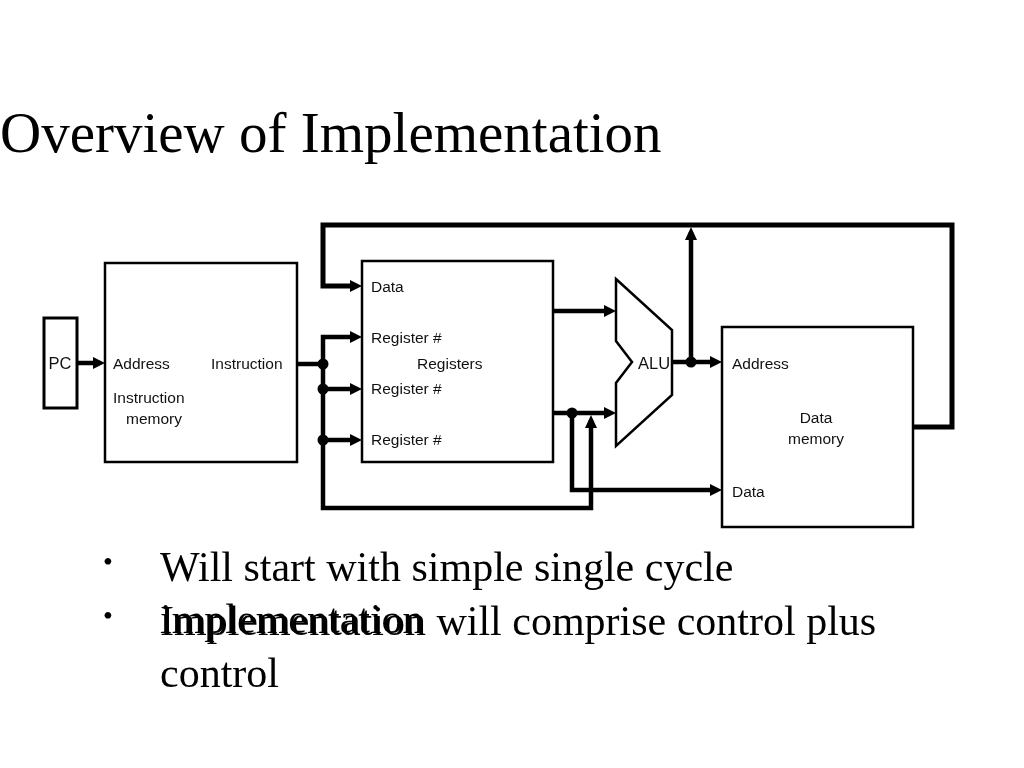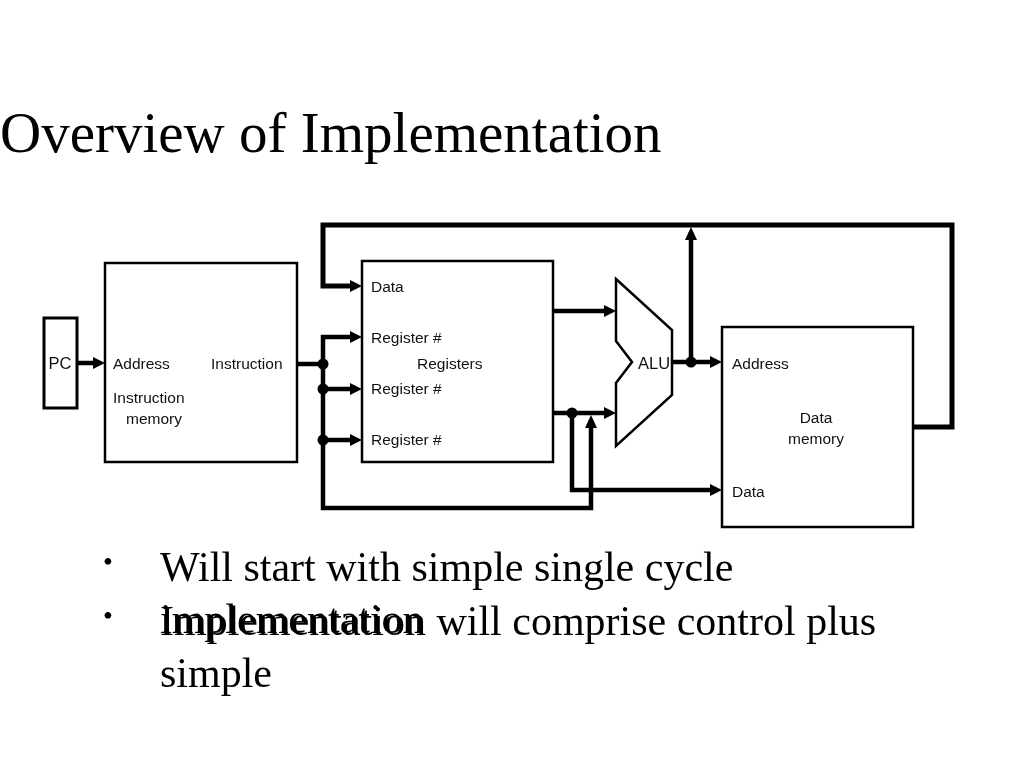--- a/index.html
+++ b/index.html
@@ -113,16 +113,16 @@
   <div class="bullet-row" style="top:541px;">
     <span class="bullet-glyph">•</span>
     <div class="bullet-text">
       <div>Will start with simple single cycle implementation</div>
     </div>
   </div>
   <div class="bullet-row" style="top:595px;">
     <span class="bullet-glyph">•</span>
     <div class="bullet-text">
       <div>Implementation will comprise control plus</div>
-      <div>simple</div>
+      <div>control</div>
     </div>
   </div>
 </div>
 
 </body></html>

